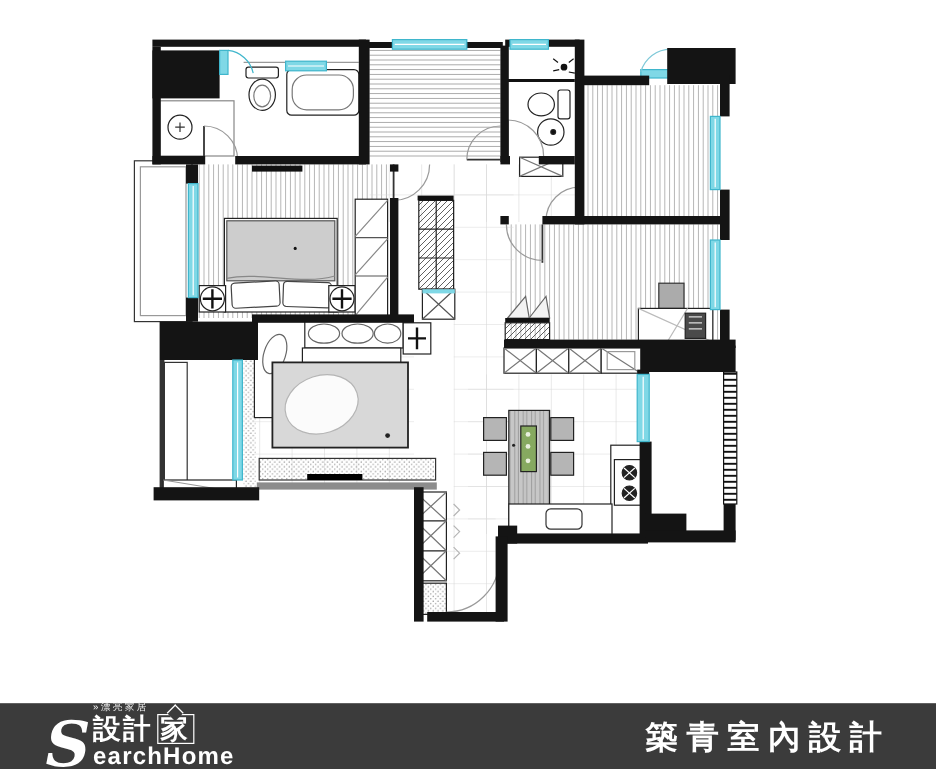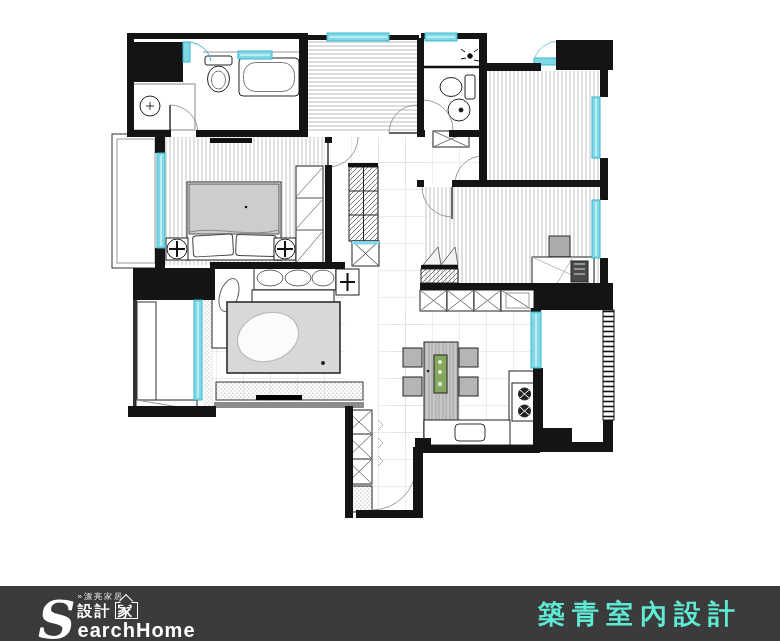--- a/index.html
+++ b/index.html
@@ -15,29 +15,29 @@
     display:flex;align-items:center;justify-content:space-between;
     padding:0 38px;box-sizing:border-box;
   }
   .logo{display:flex;align-items:flex-end;color:#fff;line-height:1;}
   .logo-s{
     font-family:"DejaVu Serif", serif;font-style:italic;font-weight:bold;
     font-size:52px;transform:translateY(6px);margin-right:2px;
   }
   .logo-col{display:flex;flex-direction:column;align-items:flex-start;}
   .logo-tagline{font-size:8px;letter-spacing:2px;color:#f0f0f0;margin-bottom:1px;}
-  .logo-zh{font-size:15px;font-weight:bold;letter-spacing:2px;display:flex;align-items:center;}
+  .logo-zh{font-size:23px;font-weight:bold;letter-spacing:2px;display:flex;align-items:center;}
   .logo-zh .house{border:1.5px solid #fff;padding:0 2px;margin-left:3px;position:relative;}
   .logo-zh .house::before{
     content:"";position:absolute;left:50%;top:-7px;width:9px;height:9px;border:1.5px solid #fff;
     border-right:none;border-bottom:none;transform:translateX(-50%) rotate(45deg);background:#3b3b3b;
   }
   .logo-en{font-size:20px;font-weight:bold;letter-spacing:1px;margin-top:1px;}
   .company{
-    font-size:27px;font-weight:bold;letter-spacing:7px;color:#5eead4;
+    font-size:27px;font-weight:bold;letter-spacing:7px;color:#ffffff;
   }
 </style>
 </head>
 <body>
 
 <div class="plan-wrap">
 <svg width="780" height="586" viewBox="0 0 780 586" xmlns="http://www.w3.org/2000/svg">
   <defs>
     <pattern id="pv" width="4" height="4" patternUnits="userSpaceOnUse">
       <path d="M2 0 V4" stroke="#b3b3b3" stroke-width="0.8"></path>

